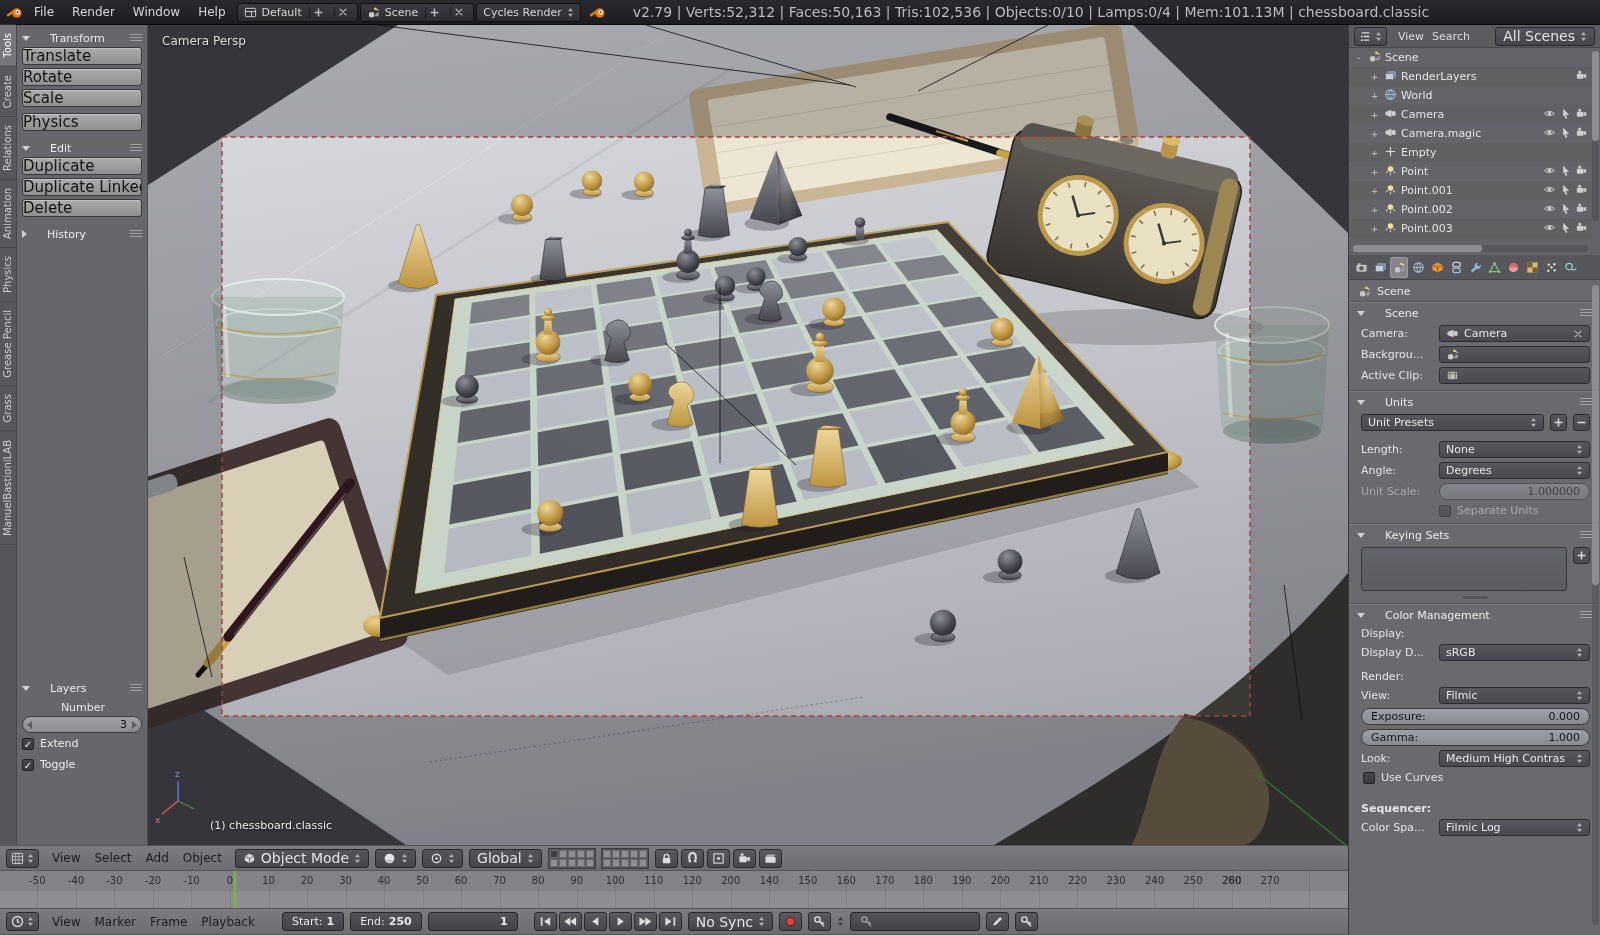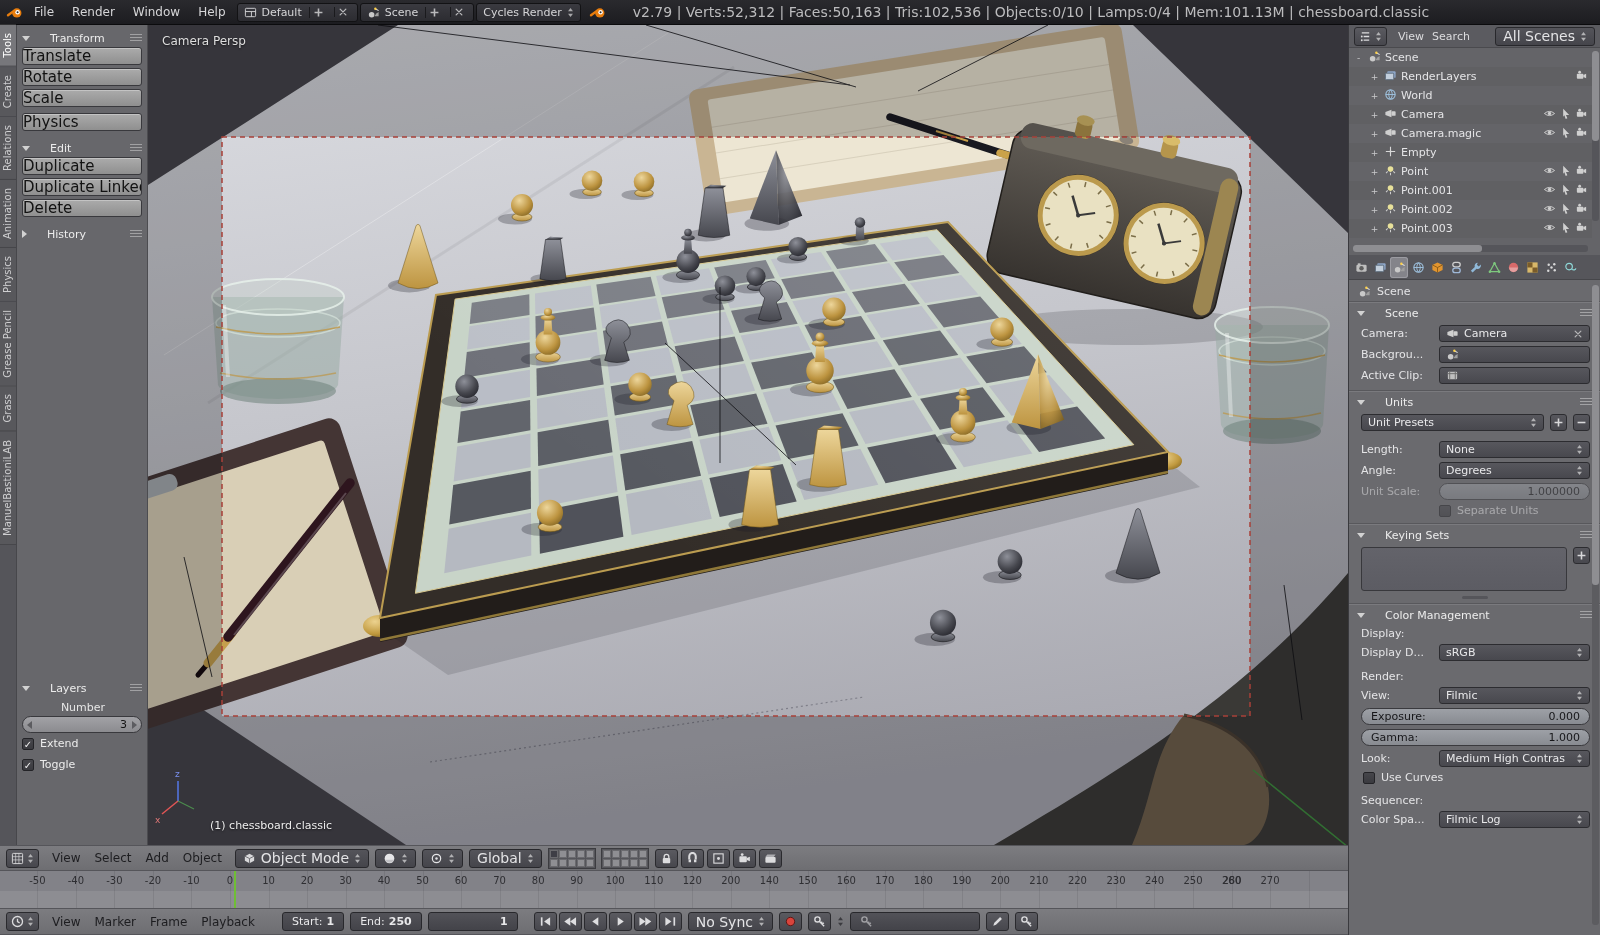--- a/index.html
+++ b/index.html
@@ -1379,21 +1379,21 @@
                   <path d="M1 6.5 4 2.5 7 6.5Z" fill="currentColor"></path>
                   <path d="M1 9.5 4 13.5 7 9.5Z" fill="currentColor"></path>
                 </svg>
               </span>
           </div>
         </div>
         <div class="prow" style="padding-left:14px;">
           <span class="cb"></span>
           <span style="font-size:11px;color:#e4e4e6;">Use Curves</span>
         </div>
-        <div class="prow" style="margin-top:6px;">
+        <div class="prow" style="margin-top:14px;font-weight:bold;">
             <span class="plabel">Sequencer:</span>
           </div>
         <div class="prow">
           <span class="plabel">Color Spa...</span>
           <div class="pwidget">
             <span>Filmic Log</span>
             <span class="ud" data-icon="updown">
                 <svg viewBox="0 0 8 16" width="7" height="13">
                   <path d="M1 6.5 4 2.5 7 6.5Z" fill="currentColor"></path>
                   <path d="M1 9.5 4 13.5 7 9.5Z" fill="currentColor"></path>

